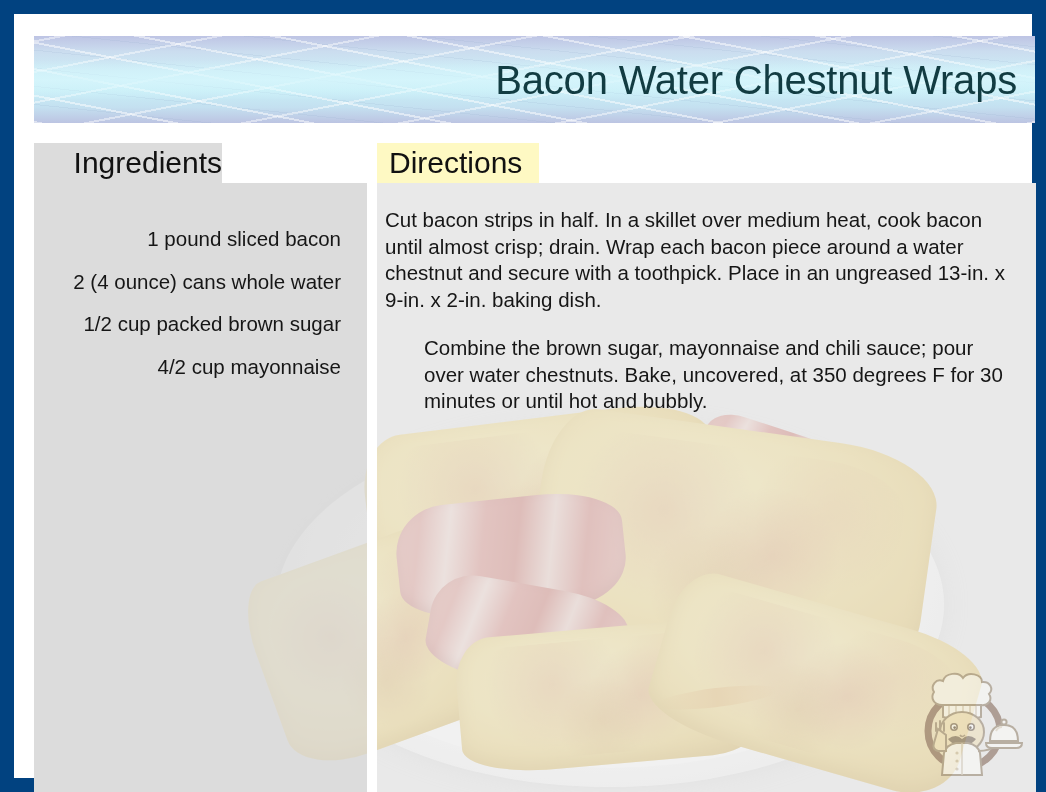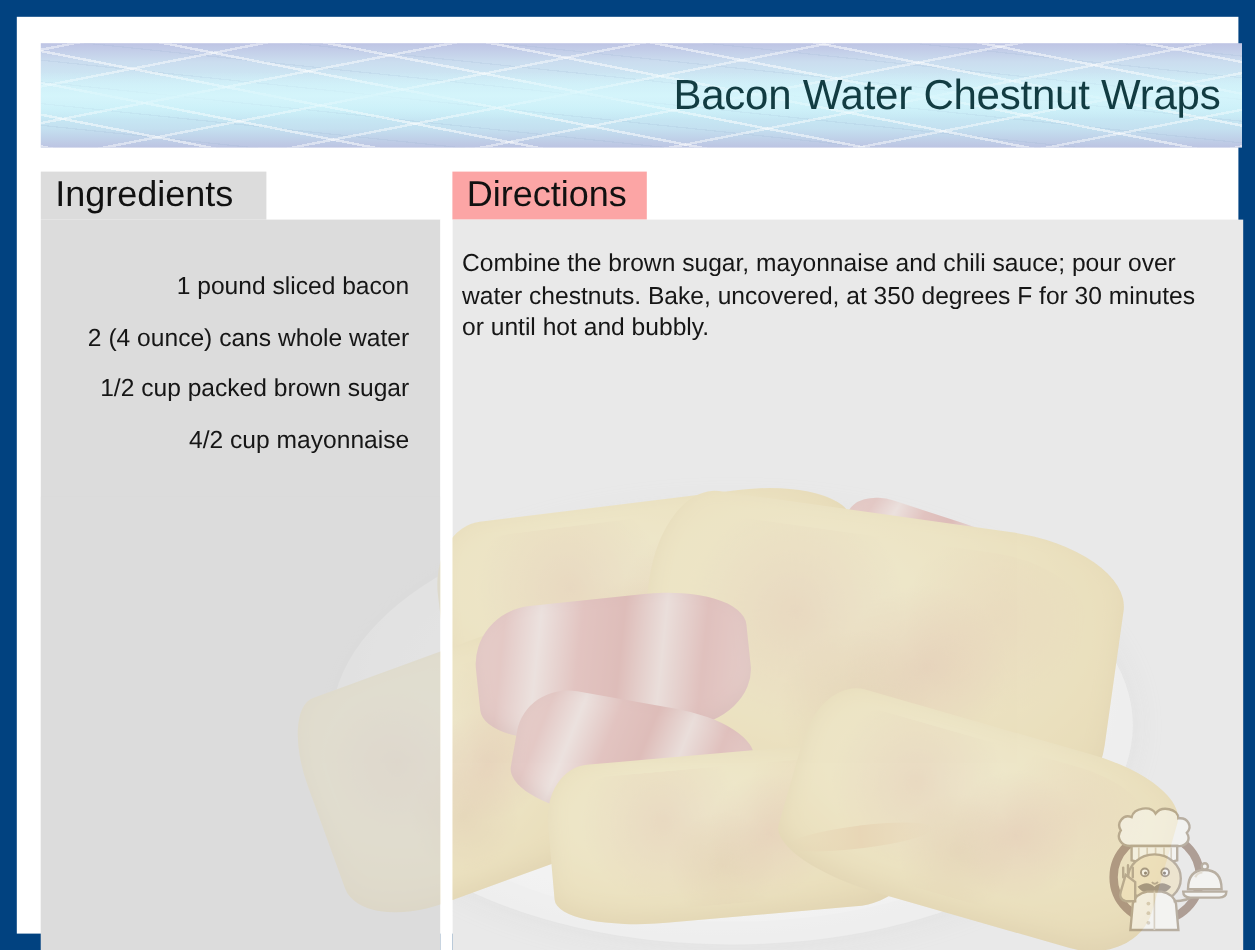--- a/index.html
+++ b/index.html
@@ -69,21 +69,21 @@
     top: 28%;
     height: 46%;
     background: linear-gradient(180deg, rgba(214,246,252,0.0), rgba(214,246,252,0.85), rgba(214,246,252,0.0));
     pointer-events: none;
   }
   #banner-title {
     position: absolute;
     right: 18px;
     top: 50%;
     transform: translateY(-50%);
-    font-size: 35px;
+    font-size: 40px;
     color: #123c42;
     white-space: nowrap;
     letter-spacing: -0.2px;
   }
 
   
   .tab {
     position: absolute;
     height: 40px;
     line-height: 40px;
@@ -91,26 +91,27 @@
     color: #111111;
     padding-left: 12px;
     box-sizing: border-box;
     white-space: nowrap;
   }
   #tab-ingredients {
     left: 20px;
     top: 129px;
     width: 188px;
     background: #dcdcdc;
+    text-align: right;
   }
   #tab-directions {
     left: 363px;
     top: 129px;
     width: 162px;
-    background: #fca5a5;
+    background: #fef9c3;
   }
 
   
   .panel {
     position: absolute;
     box-sizing: border-box;
     overflow: hidden;
   }
   #panel-ingredients {
     left: 20px;
@@ -142,21 +143,21 @@
 
   #directions-body {
     position: relative;
     z-index: 3;
     padding: 24px 20px 0 8px;
     font-size: 20.5px;
     line-height: 26.5px;
     color: #161616;
   }
   #directions-body p { margin: 0 0 22px 0; }
-  #directions-body p:last-child { margin-bottom: 0; }
+  #directions-body p:last-child { margin-bottom: 0; margin-left: 39px; }
 
   
   #photo {
     position: absolute;
     left: 216px;
     top: 400px;
     width: 760px;
     height: 381px;
     z-index: 1;
     opacity: 0.40;
@@ -287,20 +288,21 @@
       <ul id="ingredients-list">
         <li>1 pound sliced bacon</li>
         <li>2 (4 ounce) cans whole water</li>
         <li>1/2 cup packed brown sugar</li>
         <li>4/2 cup mayonnaise</li>
       </ul>
     </div>
 
     <div class="panel" id="panel-directions">
       <div id="directions-body">
+        <p>Cut bacon strips in half. In a skillet over medium heat, cook bacon until almost crisp; drain. Wrap each bacon piece around a water chestnut and secure with a toothpick. Place in an ungreased 13-in. x 9-in. x 2-in. baking dish.</p>
         <p>Combine the brown sugar, mayonnaise and chili sauce; pour over water chestnuts. Bake, uncovered, at 350 degrees F for 30 minutes or until hot and bubbly.</p>
       </div>
     </div>
 
     <div id="photo">
       <div class="plate"></div>
       <div class="plate-rim"></div>
       <div class="bacon" id="b3"></div>
       <div class="toast" id="t2">
           <div class="char"></div>

